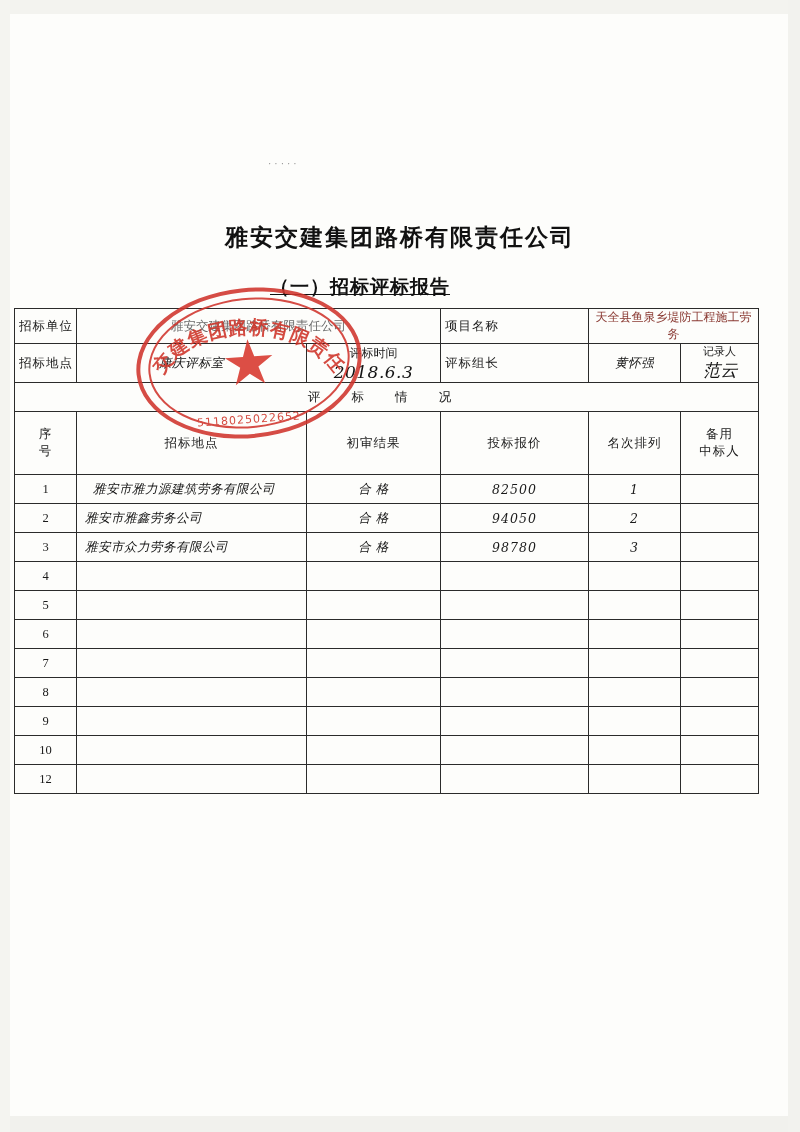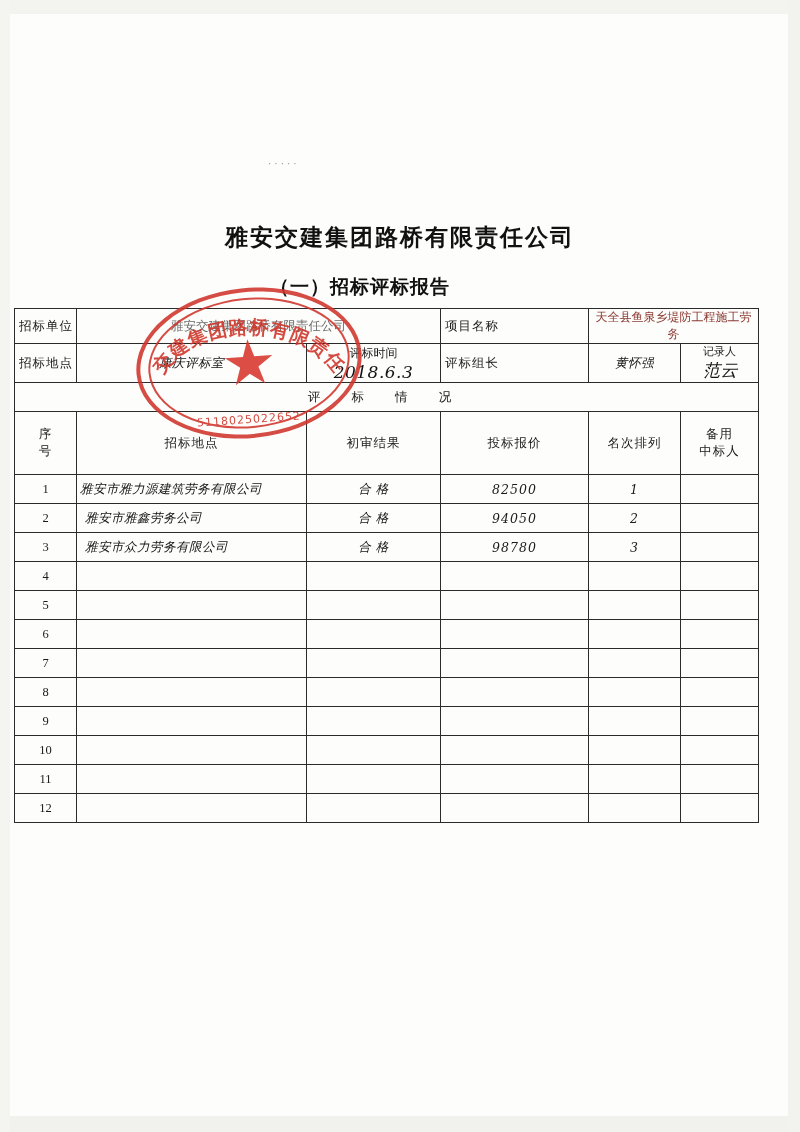--- a/index.html
+++ b/index.html
@@ -61,20 +61,21 @@
   .doc-subtitle {
     position: absolute;
     top: 274px;
     left: 0;
     width: 720px;
     text-align: center;
     font-size: 19px;
     font-weight: bold;
     letter-spacing: 1px;
     color: #111;
+    text-decoration: underline;
   }
 
   
   table.sheet {
     position: absolute;
     top: 308px;
     left: 14px;
     width: 744px;
     border-collapse: collapse;
     table-layout: fixed;
@@ -260,21 +261,21 @@
         <td class="hdr-cell">投标报价</td>
         <td class="hdr-cell">名次排列</td>
         <td class="hdr-cell">
           <div>备用</div>
           <div>中标人</div>
         </td>
       </tr>
 
       <tr class="row-tall">
         <td class="col-seq">1</td>
-        <td class="hw" style="text-align:left;padding-left:3px;">雅安市雅力源建筑劳务有限公司</td>
+        <td class="hw" style="text-align:left;padding-left:16px;">雅安市雅力源建筑劳务有限公司</td>
         <td class="hw hw-lg" style="text-align:center;">合 格</td>
         <td class="hw-num" style="text-align:center;">82500</td>
         <td class="hw-num" style="text-align:center;">1</td>
         <td></td>
       </tr>
       <tr class="row-tall">
         <td class="col-seq">2</td>
         <td class="hw" style="text-align:left;padding-left:8px;">雅安市雅鑫劳务公司</td>
         <td class="hw hw-lg" style="text-align:center;">合 格</td>
         <td class="hw-num" style="text-align:center;">94050</td>
@@ -332,28 +333,20 @@
       <tr class="row-tall">
         <td class="col-seq">9</td>
         <td></td>
         <td></td>
         <td></td>
         <td></td>
         <td></td>
       </tr>
       <tr class="row-tall">
         <td class="col-seq">10</td>
-        <td></td>
-        <td></td>
-        <td></td>
-        <td></td>
-        <td></td>
-      </tr>
-      <tr class="row-tall">
-        <td class="col-seq">11</td>
         <td></td>
         <td></td>
         <td></td>
         <td></td>
         <td></td>
       </tr>
       <tr class="row-tall">
         <td class="col-seq">12</td>
         <td></td>
         <td></td>

